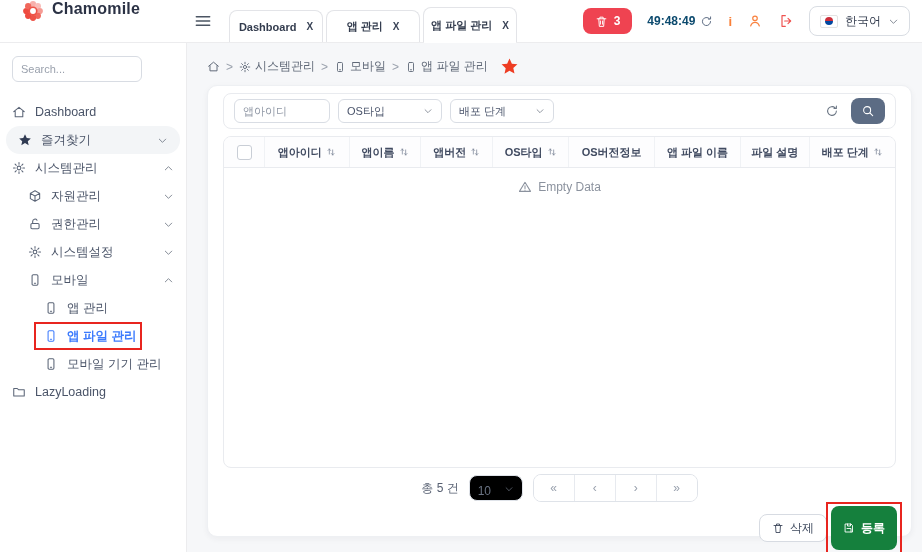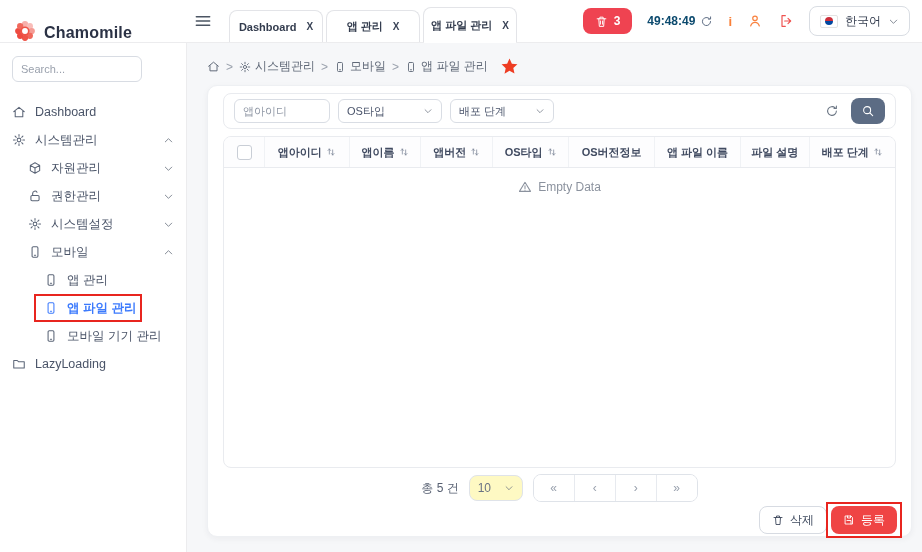--- a/index.html
+++ b/index.html
@@ -5,21 +5,21 @@
   html,body{margin:0;padding:0}
   body{width:922px;height:552px;position:relative;overflow:hidden;background:#fff;
        font-family:"Liberation Sans",sans-serif;-webkit-font-smoothing:antialiased}
   .app{position:absolute;inset:0}
   svg{display:block}
   .ic{stroke:currentColor;fill:none;stroke-width:1.8;stroke-linecap:round;stroke-linejoin:round}
 
   
   header{position:absolute;top:0;left:0;right:0;height:42px;background:#fff;
          border-bottom:1px solid #ececee;display:flex;align-items:flex-end;z-index:5}
-  .brand{width:187px;height:42px;display:flex;align-items:flex-end;gap:8px;padding-left:14px;box-sizing:border-box}
+  .brand{width:187px;height:42px;display:flex;align-items:flex-start;gap:8px;padding-left:22px;box-sizing:border-box}
   .brand-name{font-size:16px;font-weight:bold;color:#2b3245;letter-spacing:.2px}
   .hamburger{height:42px;display:flex;align-items:center;margin-left:6px;color:#4b5563;cursor:pointer}
   .tabs{display:flex;align-items:flex-end;margin-left:16px;height:42px}
   .tab{width:92px;height:31px;border:1px solid #e3e4e8;border-bottom:none;border-radius:8px 8px 0 0;
        background:#fff;display:flex;align-items:center;justify-content:center;gap:10px;
        font-size:11px;font-weight:bold;color:#333c4e;margin-right:3px;position:relative;cursor:pointer}
   .tab .x{font-size:10px;font-weight:bold;color:#3a4457}
   .tab.active{height:34px}
   .tab.active::after{content:"";position:absolute;left:0;right:0;bottom:-1px;height:2px;background:#fff}
   .hdr-right{margin-left:auto;display:flex;align-items:center;gap:15px;padding-right:12px;height:42px}
@@ -84,31 +84,31 @@
       color:#414b61;border-right:1px solid #f0f2f5;min-width:0;cursor:pointer}
   .th:last-child{border-right:none}
   .th-check{width:40px;flex:none}
   .cb{width:13px;height:13px;border:1px solid #c9ced6;border-radius:3px;background:#fff;cursor:pointer}
   .sort{color:#7c8596;flex:none}
   .empty{display:flex;justify-content:center;align-items:center;gap:6px;padding-top:12px;color:#8b929e;font-size:12px}
   .warn{color:#8b929e}
 
   .pager{position:absolute;left:0;right:0;top:388px;display:flex;justify-content:center;align-items:center;
          gap:10px;font-size:12px;color:#555e70}
-  .psel{width:54px;height:26px;border:1px solid #dfe3e9;border-radius:8px;display:flex;align-items:center;
-        justify-content:space-between;padding:0 8px;color:#6a7383;box-sizing:border-box;background:#fef9c3;cursor:pointer}
+  .psel{width:54px;height:26px;border:1px solid #dfe3e9;border-radius:8px;display:flex;align-items:flex-start;
+        justify-content:space-between;padding:8px 8px;color:#6a7383;box-sizing:border-box;background:#000000;cursor:pointer}
   .pgroup{display:flex;border:1px solid #dfe3e9;border-radius:8px;overflow:hidden;background:#fff}
   .pbtn{width:40px;height:26px;display:flex;align-items:center;justify-content:center;color:#98a0ad;
         border-right:1px solid #e7eaef;font-size:12px;background:#fff;cursor:pointer}
   .pbtn:last-child{border-right:none}
 
   .actions{position:absolute;right:14px;top:420px;display:flex;gap:4px;align-items:center}
   .btn-del{height:28px;border:1px solid #d7dbe2;border-radius:8px;background:#fff;color:#3f4a5e;font-size:12px;
            display:flex;align-items:center;gap:6px;padding:0 12px;cursor:pointer;font-family:inherit}
-  .btn-reg{height:28px;border:none;border-radius:8px;background:#ef4444;color:#fff;font-size:12px;font-weight:normal;
+  .btn-reg{height:44px;border:none;border-radius:8px;background:#15803d;color:#fff;font-size:12px;font-weight:bold;
            display:flex;align-items:center;gap:6px;padding:0 12px;cursor:pointer;position:relative;font-family:inherit}
   .anno-reg{position:absolute;left:-5px;top:-4px;right:-5px;bottom:-4px;border:2px solid #e8251f;pointer-events:none}
 </style>
 </head>
 <body>
 
 <div class="app">
 
   <header>
     <div class="brand">
@@ -201,20 +201,33 @@
     <nav>
       <div class="nv">
         <span class="nvic">
           <svg class="ic" width="14" height="14" viewBox="0 0 24 24">
               <path d="M3 11.5 12 4l9 7.5M5.5 10.5V20h13v-9.5"></path>
             </svg>
         </span>
         <span>Dashboard</span>
       </div>
 
+      <div class="nv fav">
+        <span class="nvic">
+          <svg width="14" height="14" viewBox="0 0 24 24" fill="#2f3a52">
+              <path d="M12 2l3 6.4 7 .9-5.2 4.7 1.5 6.9-6.3-3.6L5.7 21l1.5-6.9L2 9.3l7-.9z"></path>
+            </svg>
+        </span>
+        <span>즐겨찾기</span>
+        <span class="chev">
+          <svg class="ic" width="11" height="11" viewBox="0 0 24 24" stroke-width="2.5">
+              <path d="M5 9l7 7 7-7"></path>
+            </svg>
+        </span>
+      </div>
 
       <div class="nv">
         <span class="nvic">
           <svg class="ic" width="14" height="14" viewBox="0 0 24 24" stroke-width="1.6">
             <circle cx="12" cy="12" r="3.2"></circle>
             <path d="M12 2.5v3M12 18.5v3M2.5 12h3M18.5 12h3M5.3 5.3l2.1 2.1M16.6 16.6l2.1 2.1M18.7 5.3l-2.1 2.1M7.4 16.6l-2.1 2.1"></path>
           </svg>
         </span>
         <span>시스템관리</span>
         <span class="chev">

